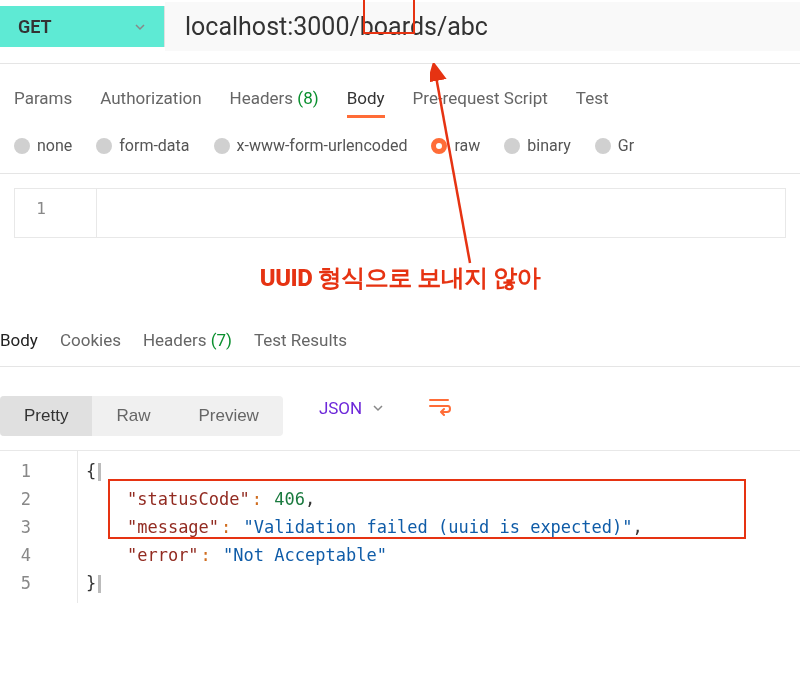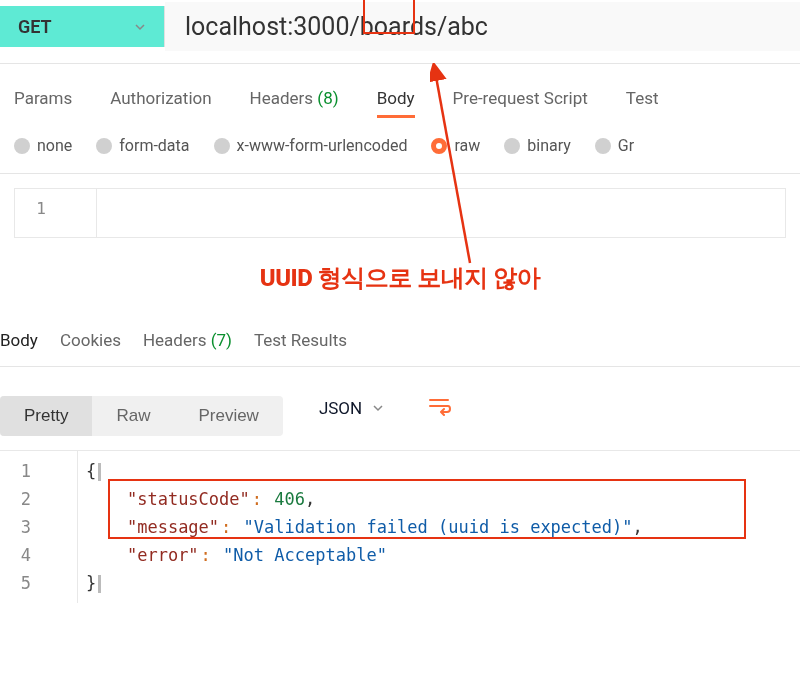--- a/index.html
+++ b/index.html
@@ -54,21 +54,21 @@
     .url-text { white-space: nowrap; }
     
     .url-highlight {
       position: absolute;
       border: 2.5px solid #e63312;
       pointer-events: none;
     }
     
     .request-tabs {
       display: flex;
-      gap: 38px;
+      gap: 28px;
       padding: 24px 14px 0 14px;
       font-size: 17px;
       color: #666;
     }
     
     .request-tab {
       padding-bottom: 8px;
       cursor: pointer;
       position: relative;
     }
@@ -213,21 +213,21 @@
       color: #333;
     }
     
     .json-select {
       display: flex;
       align-items: center;
       gap: 10px;
       padding: 10px 16px;
       margin-left: 20px;
       font-size: 17px;
-      color: #0f172a;
+      color: #6d28d9;
       cursor: pointer;
     }
     
     .wrap-icon {
       margin-left: 28px;
       cursor: pointer;
       color: #ff6c37;
     }
     
     .response-body {

